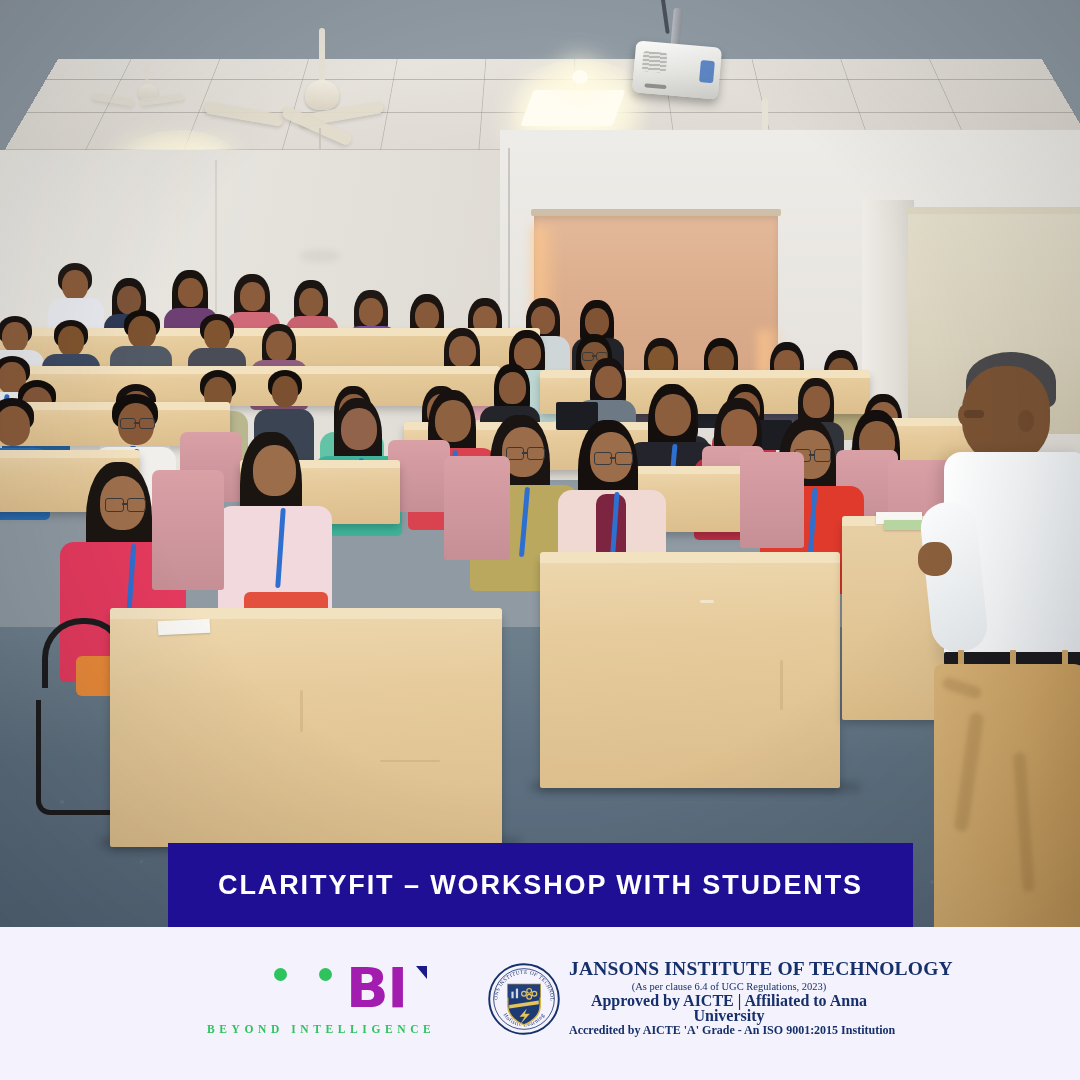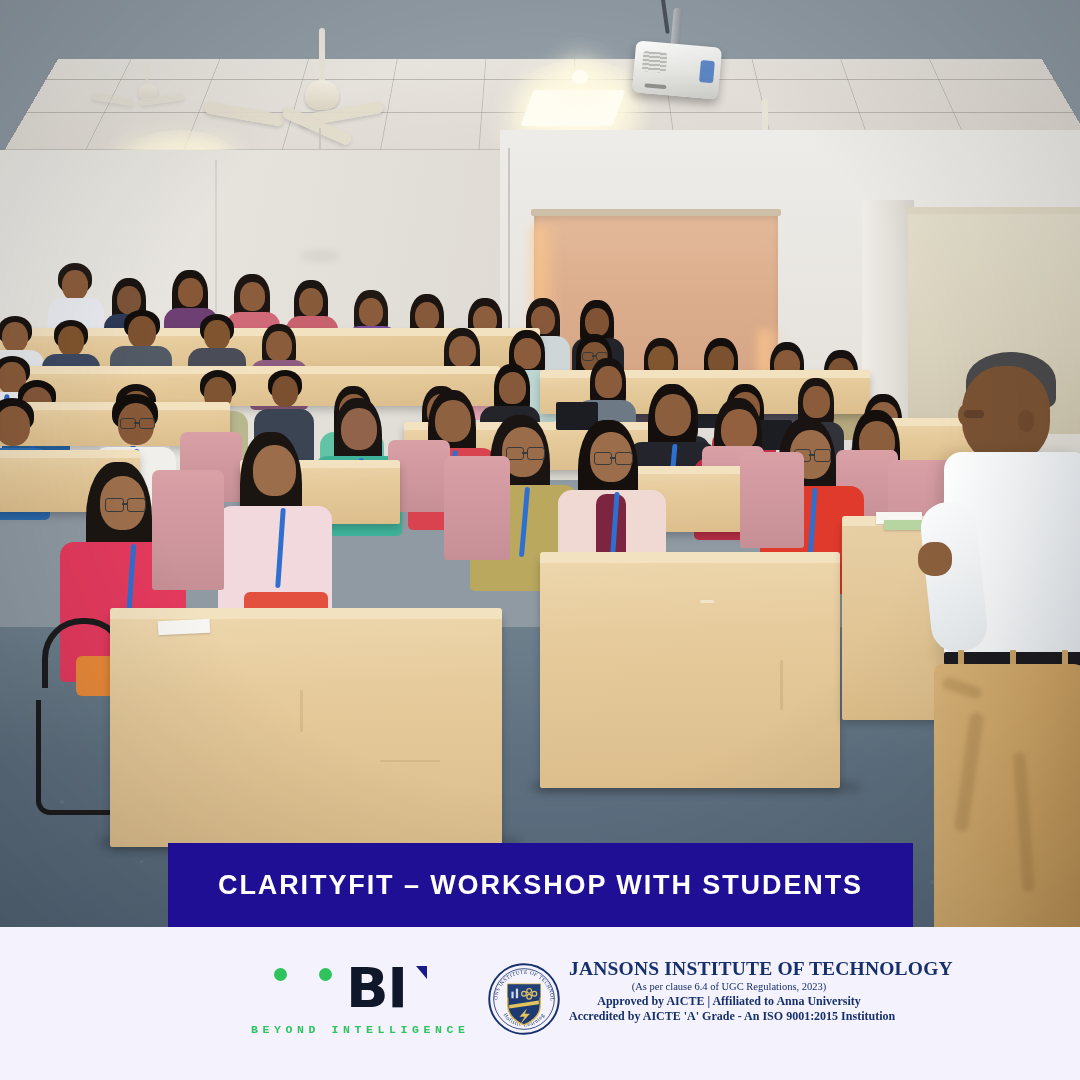--- a/index.html
+++ b/index.html
@@ -108,34 +108,34 @@
   .title-text{color:#ffffff;font-size:27px;font-weight:bold;letter-spacing:1.9px;
     font-family:"Liberation Sans",sans-serif;white-space:nowrap;}
 
   
   .footer{position:absolute;left:0;top:927px;width:1080px;height:153px;background:#f4f2fc;}
 
   .originbi{position:absolute;left:183px;top:960px;width:250px;height:78px;}
   .ob-word{position:absolute;left:0;top:0;font-size:56px;line-height:56px;font-weight:bold;
     font-family:"DejaVu Sans",sans-serif;letter-spacing:-1.5px;}
   .ob-origin{color:#1b1a86;}
-  .ob-bi{color:#0f172a;}
+  .ob-bi{color:#a21caf;}
   .ob-dot{position:absolute;border-radius:50%;background:#2fc35e;}
   .ob-tri{position:absolute;width:0;height:0;border-left:11px solid transparent;border-top:13px solid #1b1a86;}
   .ob-tag{position:absolute;left:24px;top:63px;font-size:11.5px;font-weight:bold;color:#2fc35e;
-    letter-spacing:4.6px;font-family:Liberation Mono, monospace;white-space:nowrap;margin-left:44px;}
+    letter-spacing:4.6px;font-family:Liberation Serif, serif;white-space:nowrap;}
 
   .college{position:absolute;left:487px;top:958px;width:400px;height:86px;}
   .seal{position:absolute;left:0;top:4px;width:74px;height:74px;}
   .coll-text{position:absolute;left:82px;top:0;width:320px;text-align:center;
     font-family:"Liberation Serif",serif;color:#16306b;}
   .coll-l1{font-size:19.5px;font-weight:bold;line-height:21px;letter-spacing:.2px;white-space:nowrap;}
   .coll-l2{font-size:19.5px;font-weight:bold;line-height:21px;}
   .coll-l3{font-size:10.5px;line-height:14px;margin-top:1px;}
-  .coll-l4{font-size:12px;font-weight:bold;line-height:14.5px;}
+  .coll-l4{font-size:16px;font-weight:bold;line-height:14.5px;}
   .coll-l5{font-size:12px;font-weight:bold;line-height:14.5px;white-space:nowrap;}
 </style>
 </head>
 <body>
 
 <div id="poster">
 
   <div class="photo">
 
     <div class="ceiling">

